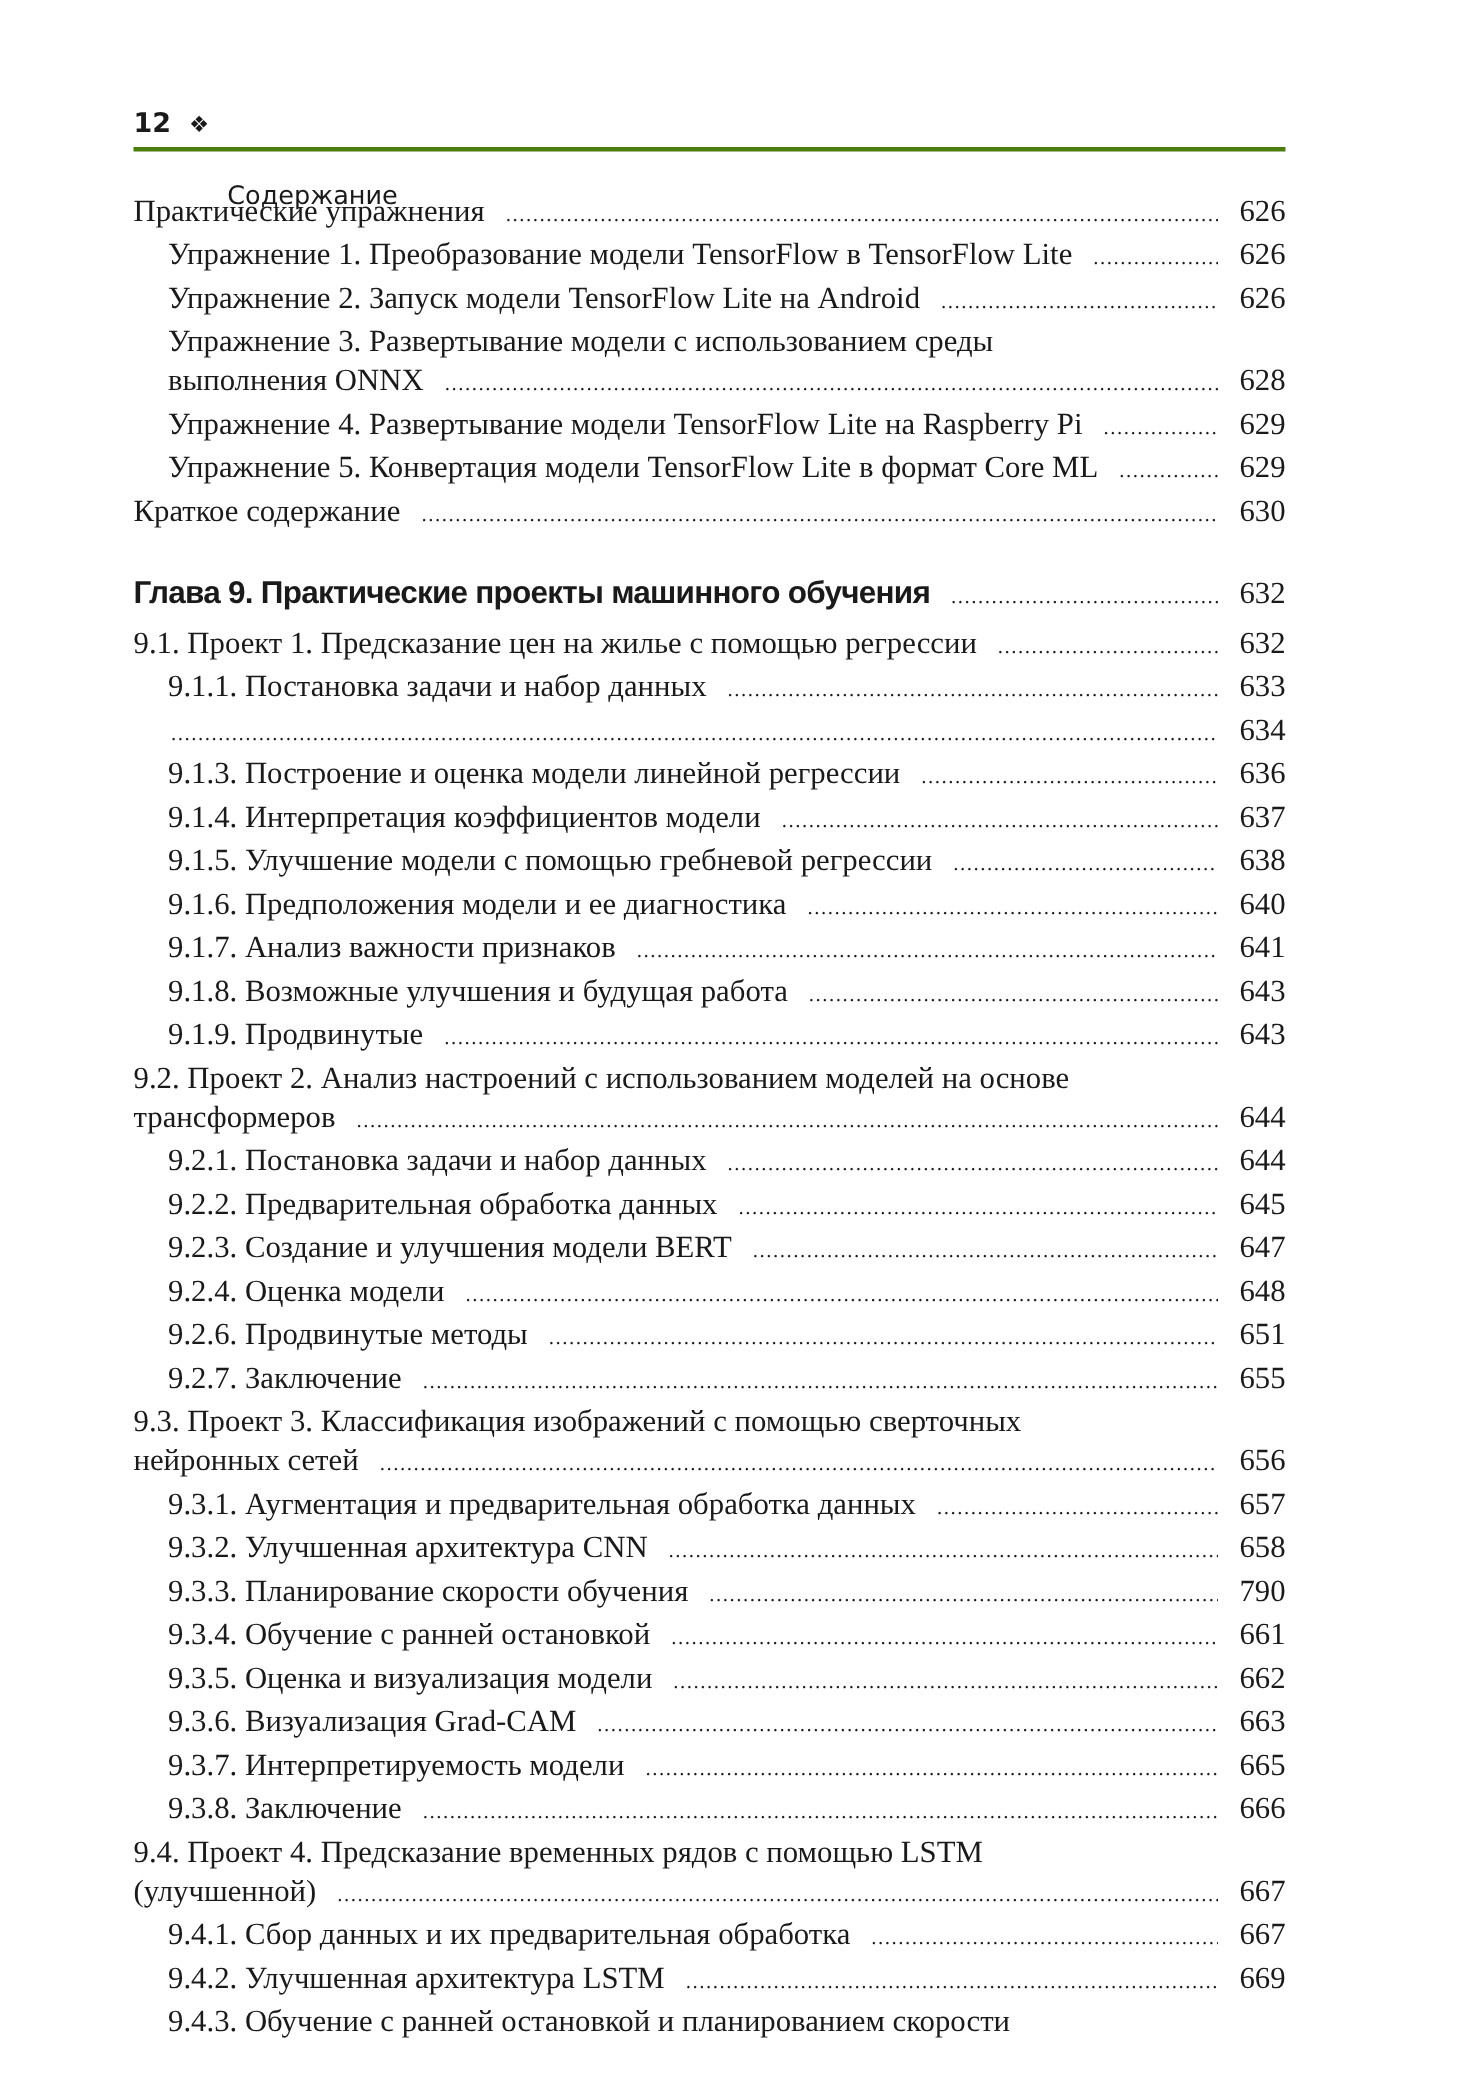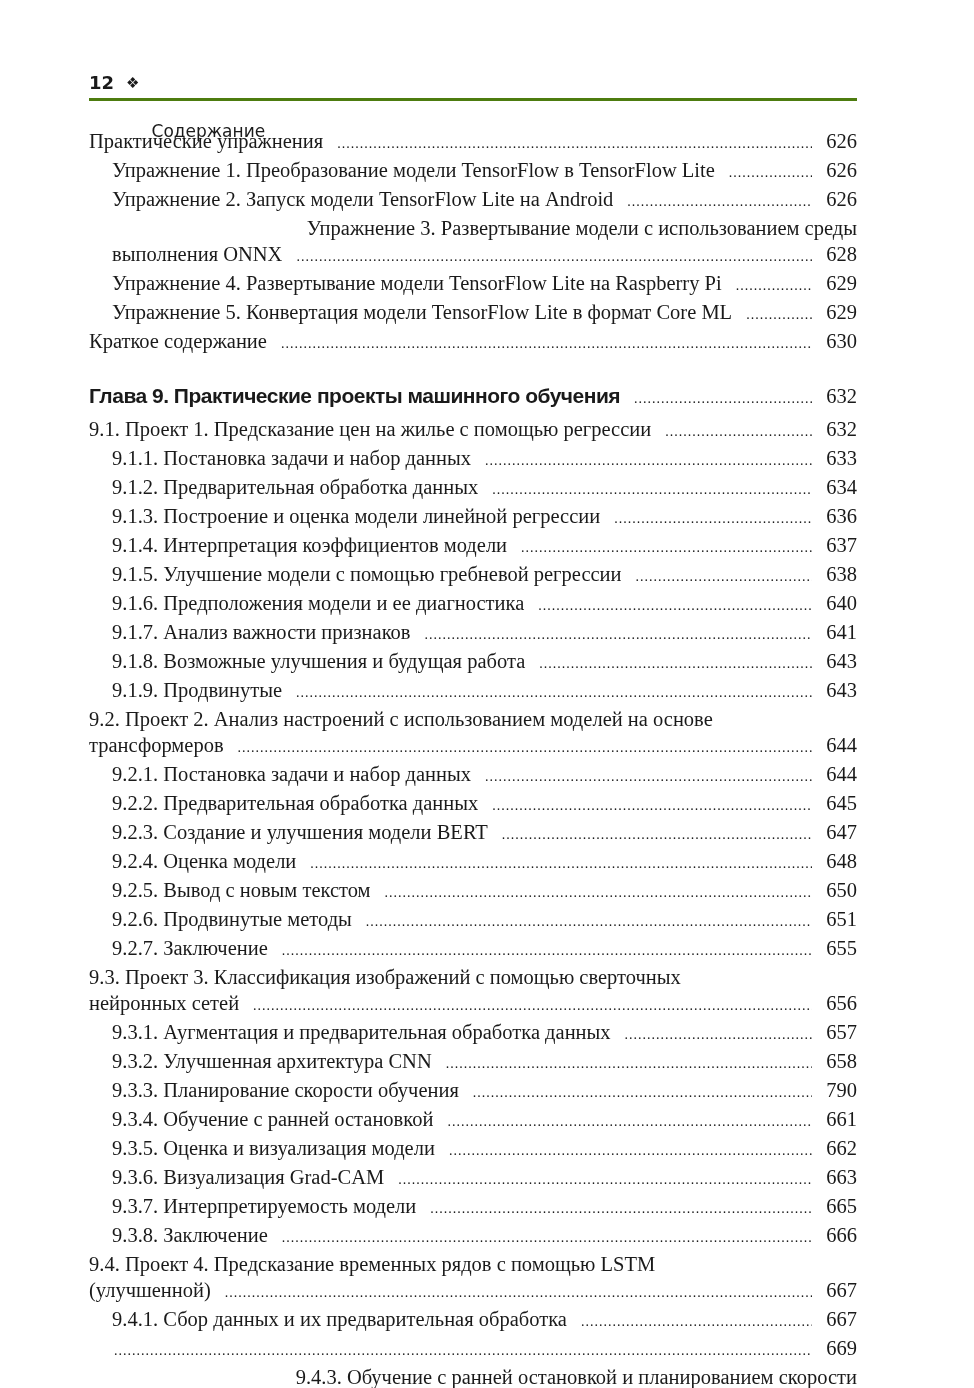--- a/index.html
+++ b/index.html
@@ -9,21 +9,21 @@
   .hdr-orn { font-family: "DejaVu Sans", sans-serif; font-size: 15px; line-height: 22px; margin: 0 12px 0 12px; }
   .hdr-title { font-family: "DejaVu Sans", sans-serif; font-size: 17px; line-height: 22px; margin-top: 48px; }
   .toc { position: absolute; left: 89px; top: 128px; width: 768px; font-family: "Liberation Serif", serif; font-size: 20.5px; line-height: 26px; }
   .entry { display: block; }
   .line { display: flex; align-items: baseline; white-space: nowrap; gap: 12px; }
   .line .t { flex: 0 0 auto; }
   .line .dots { flex: 1 1 auto; overflow: hidden; margin: 0 2px; letter-spacing: 1px; font-size: 14px; }
   .line .dots::before { content: "........................................................................................................................................................................................................................"; }
   .line .p { flex: 0 0 auto; }
   .l1 { padding-left: 0; }
-  .l2 { padding-left: 23px; text-align: right; }
+  .l2 { padding-left: 23px; }
   .chapter { margin-top: 26px; margin-bottom: 4px; }
   .chapter .t { font-family: "Liberation Sans", sans-serif; font-weight: bold; font-size: 21px; letter-spacing: -0.5px; }
   .first-line { white-space: nowrap; }
 </style>
 </head>
 <body>
 
 <div class="header">
   <span class="hdr-num">12</span>
   <span class="hdr-orn">❖</span>
@@ -100,21 +100,20 @@
       </div>
       <div class="entry l2">
         <div class="line">
           <span class="t">9.1.1. Постановка задачи и набор данных</span>
           <span class="dots"></span>
           <span class="p">633</span>
         </div>
       </div>
       <div class="entry l2">
         <div class="line">
-          <span class="t">9.1.2. Предварительная обработка данных</span>
           <span class="dots"></span>
           <span class="p">634</span>
         </div>
       </div>
       <div class="entry l2">
         <div class="line">
           <span class="t">9.1.3. Построение и оценка модели линейной регрессии</span>
           <span class="dots"></span>
           <span class="p">636</span>
         </div>
@@ -192,27 +191,20 @@
       </div>
       <div class="entry l2">
         <div class="line">
           <span class="t">9.2.4. Оценка модели</span>
           <span class="dots"></span>
           <span class="p">648</span>
         </div>
       </div>
       <div class="entry l2">
         <div class="line">
-          <span class="t">9.2.5. Вывод с новым текстом</span>
-          <span class="dots"></span>
-          <span class="p">650</span>
-        </div>
-      </div>
-      <div class="entry l2">
-        <div class="line">
           <span class="t">9.2.6. Продвинутые методы</span>
           <span class="dots"></span>
           <span class="p">651</span>
         </div>
       </div>
       <div class="entry l2">
         <div class="line">
           <span class="t">9.2.7. Заключение</span>
           <span class="dots"></span>
           <span class="p">655</span>
@@ -292,20 +284,21 @@
       </div>
       <div class="entry l2">
         <div class="line">
           <span class="t">9.4.1. Сбор данных и их предварительная обработка</span>
           <span class="dots"></span>
           <span class="p">667</span>
         </div>
       </div>
       <div class="entry l2">
         <div class="line">
+          <span class="t">9.4.2. Улучшенная архитектура LSTM</span>
           <span class="dots"></span>
           <span class="p">669</span>
         </div>
       </div>
       <div class="entry l2">
         <div class="first-line">9.4.3. Обучение с ранней остановкой и планированием скорости</div>
       </div>
     </div>
 </div>
 

